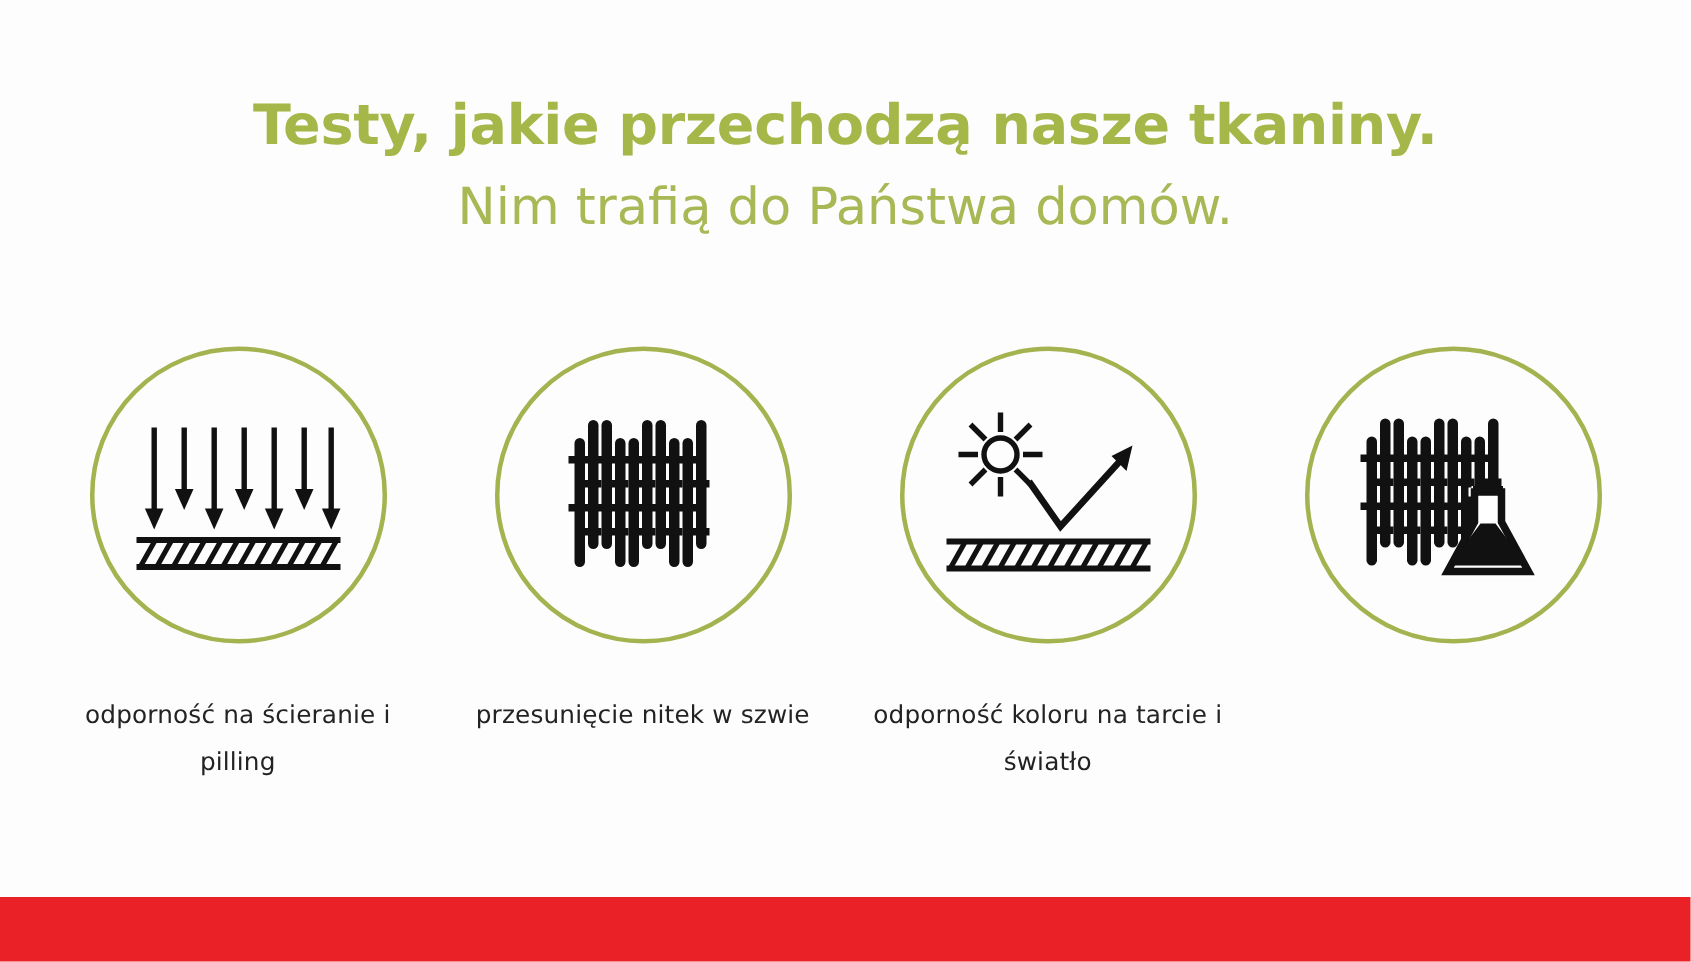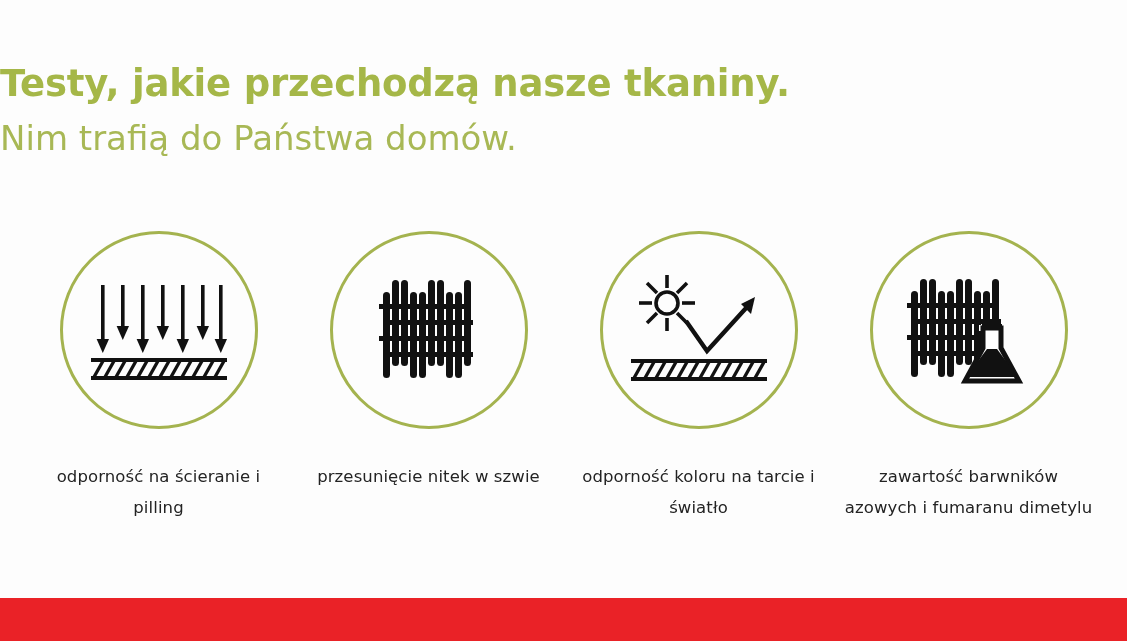--- a/index.html
+++ b/index.html
@@ -20,20 +20,21 @@
     inset: 0;
     background: #fdfdfd;
   }
 
   
   .headings {
     position: absolute;
     left: 0;
     top: 62px;
     width: 1127px;
+    text-align: center;
   }
   .title {
     font-family: "DejaVu Sans", sans-serif;
     font-size: 37px;
     font-weight: 700;
     letter-spacing: -0.2px;
     color: #a5b748;
     line-height: 1.18;
     margin: 0;
     white-space: nowrap;
@@ -288,20 +289,19 @@
 
           <g>
             <path d="M74 62 L74 56 L100 56 L100 62 L96 62 L96 78 L120 116 L54 116 L78 78 L78 62 Z" fill="#ffffff"></path>
             <path d="M78 59 L96 59 L96 79 L114 112 L60 112 L78 79 Z" fill="none" stroke="#111111" stroke-width="5"></path>
             <path d="M77 57.5 L97 57.5" stroke="#111111" stroke-width="5" stroke-linecap="butt"></path>
             <path d="M70 93 L104 93 L112 108 L62 108 Z" fill="#111111"></path>
             <path d="M82 80 L92 80 L104 96 L70 96 Z" fill="#111111"></path>
           </g>
         </svg>
       </div>
-      <div class="caption">zawartość barwników azowych i fumaranu dimetylu</div>
     </div>
 
   </div>
 
   <div class="red-bar"></div>
 
 </div>
 
 </body></html>

